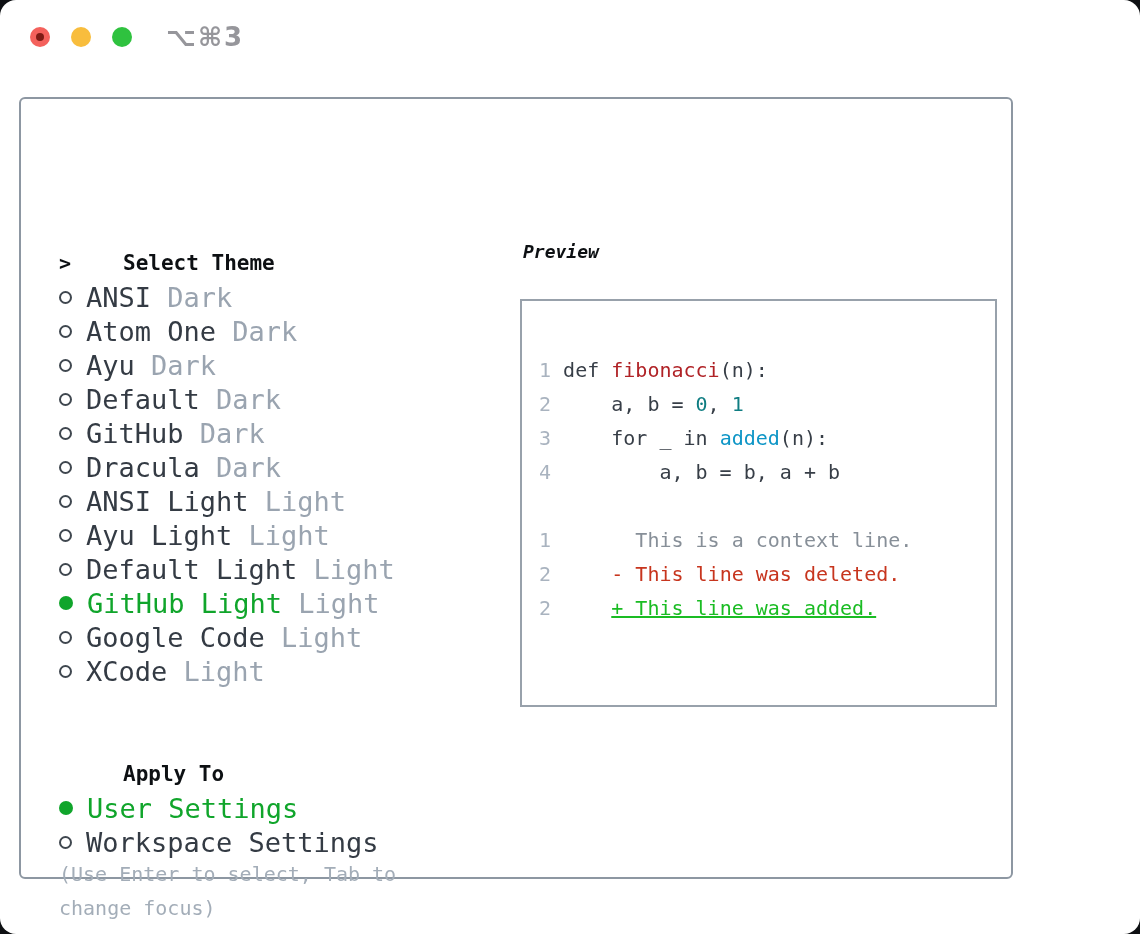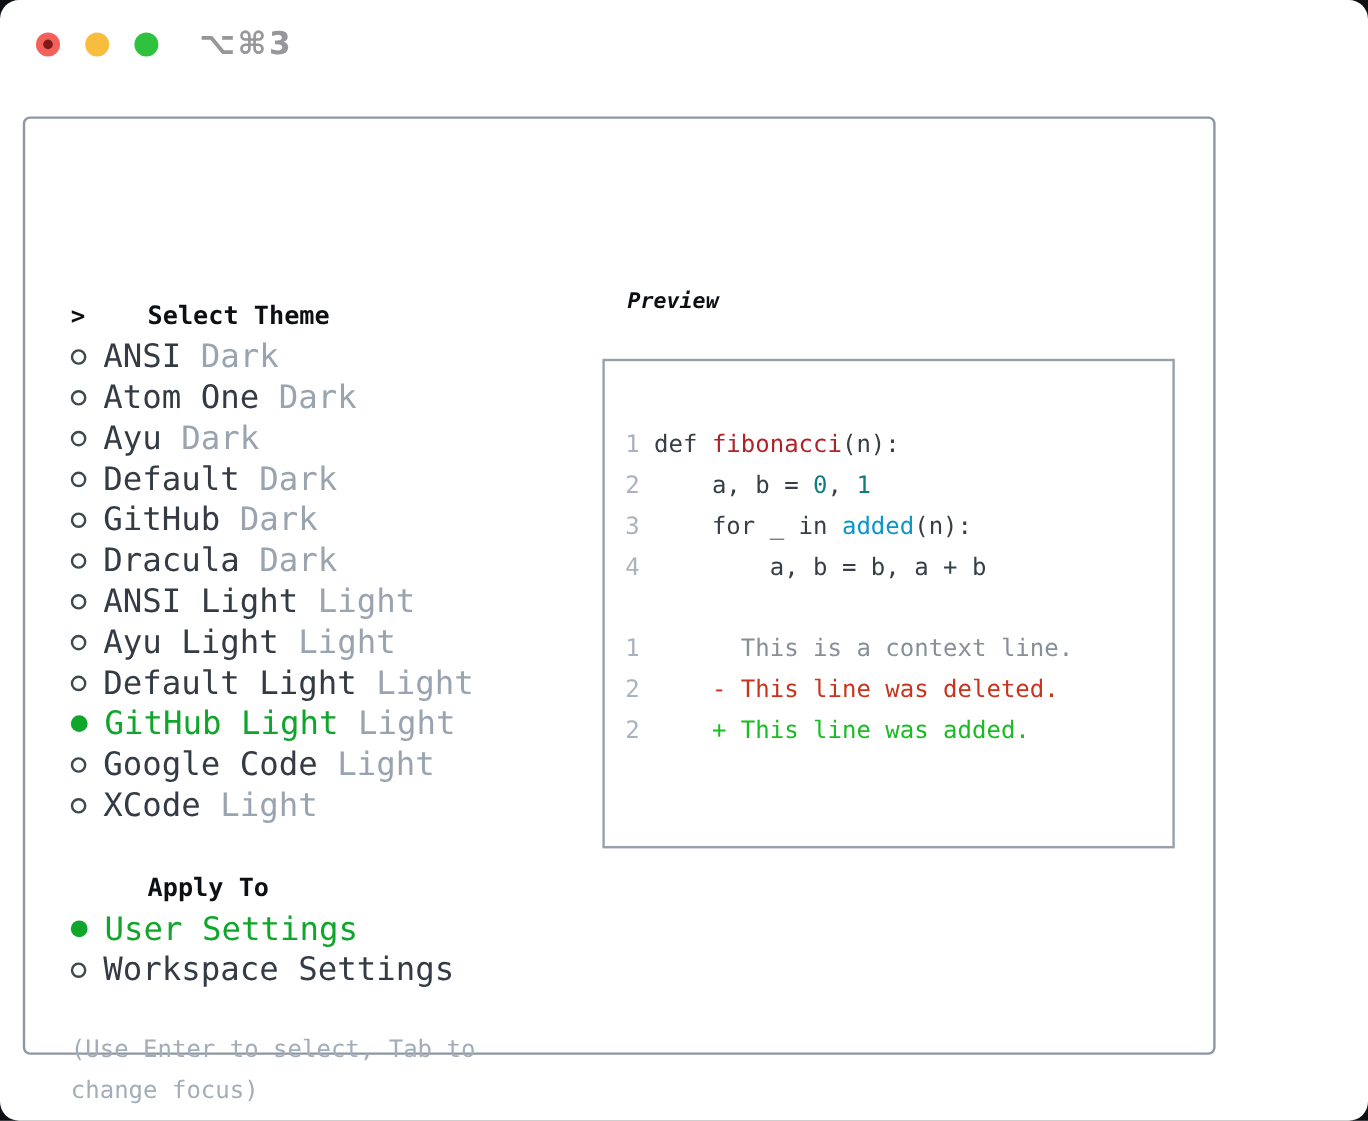--- a/index.html
+++ b/index.html
@@ -29,21 +29,21 @@
     color:#96969b;letter-spacing:2px;
   }
   
   .panel{
     position:absolute;left:19px;top:97px;width:994px;height:782px;
     border:2px solid var(--panel-border);border-radius:6px;
     box-sizing:border-box;background:#ffffff;
   }
   
   .theme-list{position:absolute;left:38px;top:147px;}
-  .apply-block{position:absolute;left:38px;top:624px;}
+  .apply-block{position:absolute;left:38px;top:658px;}
   .trow{display:flex;align-items:center;height:34px;}
   .gutter{width:13px;height:13px;flex:none;margin-right:14px;box-sizing:border-box;}
   .prompt-char{
     width:13px;flex:none;margin-right:14px;
     font-size:20px;font-weight:bold;color:var(--heading-black);
   }
   .radio{
     width:13px;height:13px;border:2px solid #3f474f;border-radius:50%;
     box-sizing:border-box;background:transparent;
   }
@@ -58,21 +58,21 @@
   .hint{
     position:absolute;left:38px;top:758px;width:400px;
     font-size:20px;line-height:34px;color:var(--hint-gray);
   }
   
   .preview-title{
     position:absolute;left:502px;top:136px;
     font-size:18px;font-weight:bold;line-height:34px;color:var(--heading-black);font-style:italic;
   }
   .preview-box{
-    position:absolute;left:481px;top:200px;width:477px;height:408px;
+    position:absolute;left:499px;top:200px;width:477px;height:408px;
     border:2px solid #98a1ab;box-sizing:border-box;background:#ffffff;
   }
   .preview-code{position:absolute;left:17px;top:52px;}
   .pline{white-space:pre;height:34px;line-height:34px;font-size:20px;}
   .lnum{color:var(--line-number-gray);}
 </style>
 </head>
 <body>
 
 <div class="window">
@@ -166,18 +166,18 @@
 
     <div class="preview-box">
       <div class="preview-code" id="preview-lines">
           <div class="pline"><span class="lnum">1</span><span style="color: rgb(55, 62, 71);"> def </span><span style="color: rgb(176, 34, 38);">fibonacci</span><span style="color: rgb(55, 62, 71);">(n):</span></div>
           <div class="pline"><span class="lnum">2</span><span style="color: rgb(55, 62, 71);">     a, b = </span><span style="color: rgb(15, 125, 130);">0</span><span style="color: rgb(55, 62, 71);">, </span><span style="color: rgb(15, 125, 130);">1</span></div>
           <div class="pline"><span class="lnum">3</span><span style="color: rgb(55, 62, 71);">     for _ in </span><span style="color: rgb(13, 149, 198);">added</span><span style="color: rgb(55, 62, 71);">(n):</span></div>
           <div class="pline"><span class="lnum">4</span><span style="color: rgb(55, 62, 71);">         a, b = b, a + b</span></div>
           <div class="pline"><span class="lnum"></span></div>
           <div class="pline"><span class="lnum">1</span><span style="color: rgb(135, 143, 152);">       This is a context line.</span></div>
           <div class="pline"><span class="lnum">2</span><span style="color: rgb(55, 62, 71);">     </span><span style="color: rgb(199, 53, 30);">- This line was deleted.</span></div>
-          <div class="pline"><span class="lnum">2</span><span style="color: rgb(55, 62, 71);">     </span><span style="color: rgb(26, 188, 35);">+ This line was added.</span></div>
+          <div class="pline"><span class="lnum">2</span><span style="color: rgb(55, 62, 71);">     </span><span style="color: rgb(26, 188, 35); text-decoration: underline;">+ This line was added.</span></div>
         </div>
     </div>
 
   </div>
 </div>
 
 </body></html>

